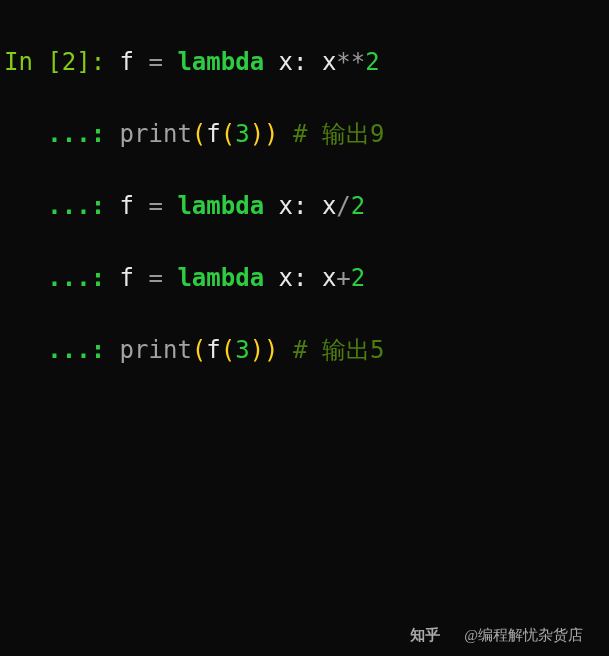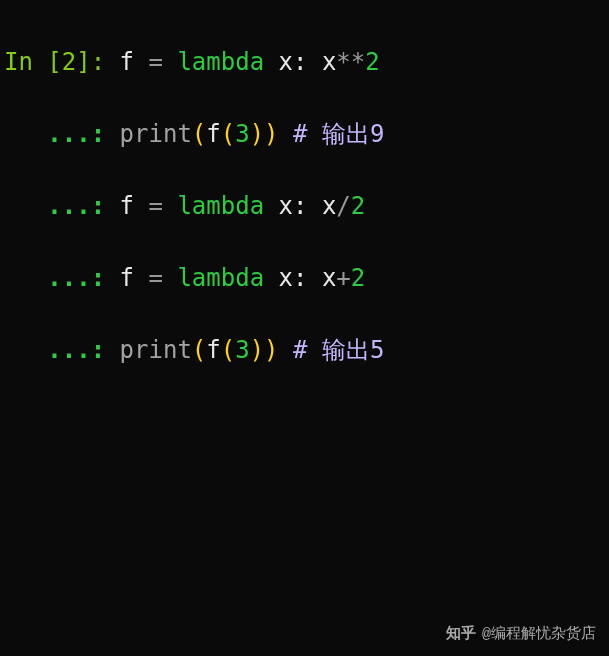--- a/index.html
+++ b/index.html
@@ -21,36 +21,36 @@
     }
     .code-block {
       white-space: pre;
     }
     .line {
       display: block;
     }
     .prompt-in { color: #84cc16; font-weight: normal; }
     .prompt-cont { color: #2ecc40; font-weight: bold; }
     .white { color: #e8e8e8; }
-    .green-kw { color: #2ecc40; font-weight: normal; }
+    .green-kw { color: #2ecc40; font-weight: bold; }
     .cyan-call { color: #a3a3a3; }
     .paren { color: #ffd020; }
     .num { color: #2ecc40; }
     .op { color: #999; }
-    .comment { color: #c4b5fd; }
+    .comment { color: #4d7c0f; }
     .watermark {
       position: absolute;
       bottom: 10px;
-      right: 13px;
+      right: 26px;
       font-size: 15px;
       color: #aaa;
-      font-family: Liberation Mono, monospace;
+      font-family: Liberation Serif, serif;
       display: flex;
       align-items: center;
-      gap: 6px;
+      gap: 24px;
     }
     .watermark-logo {
       display: inline-block;
       font-weight: bold;
       color: #aaa;
     }
   </style>
 </head>
 <body>
 

